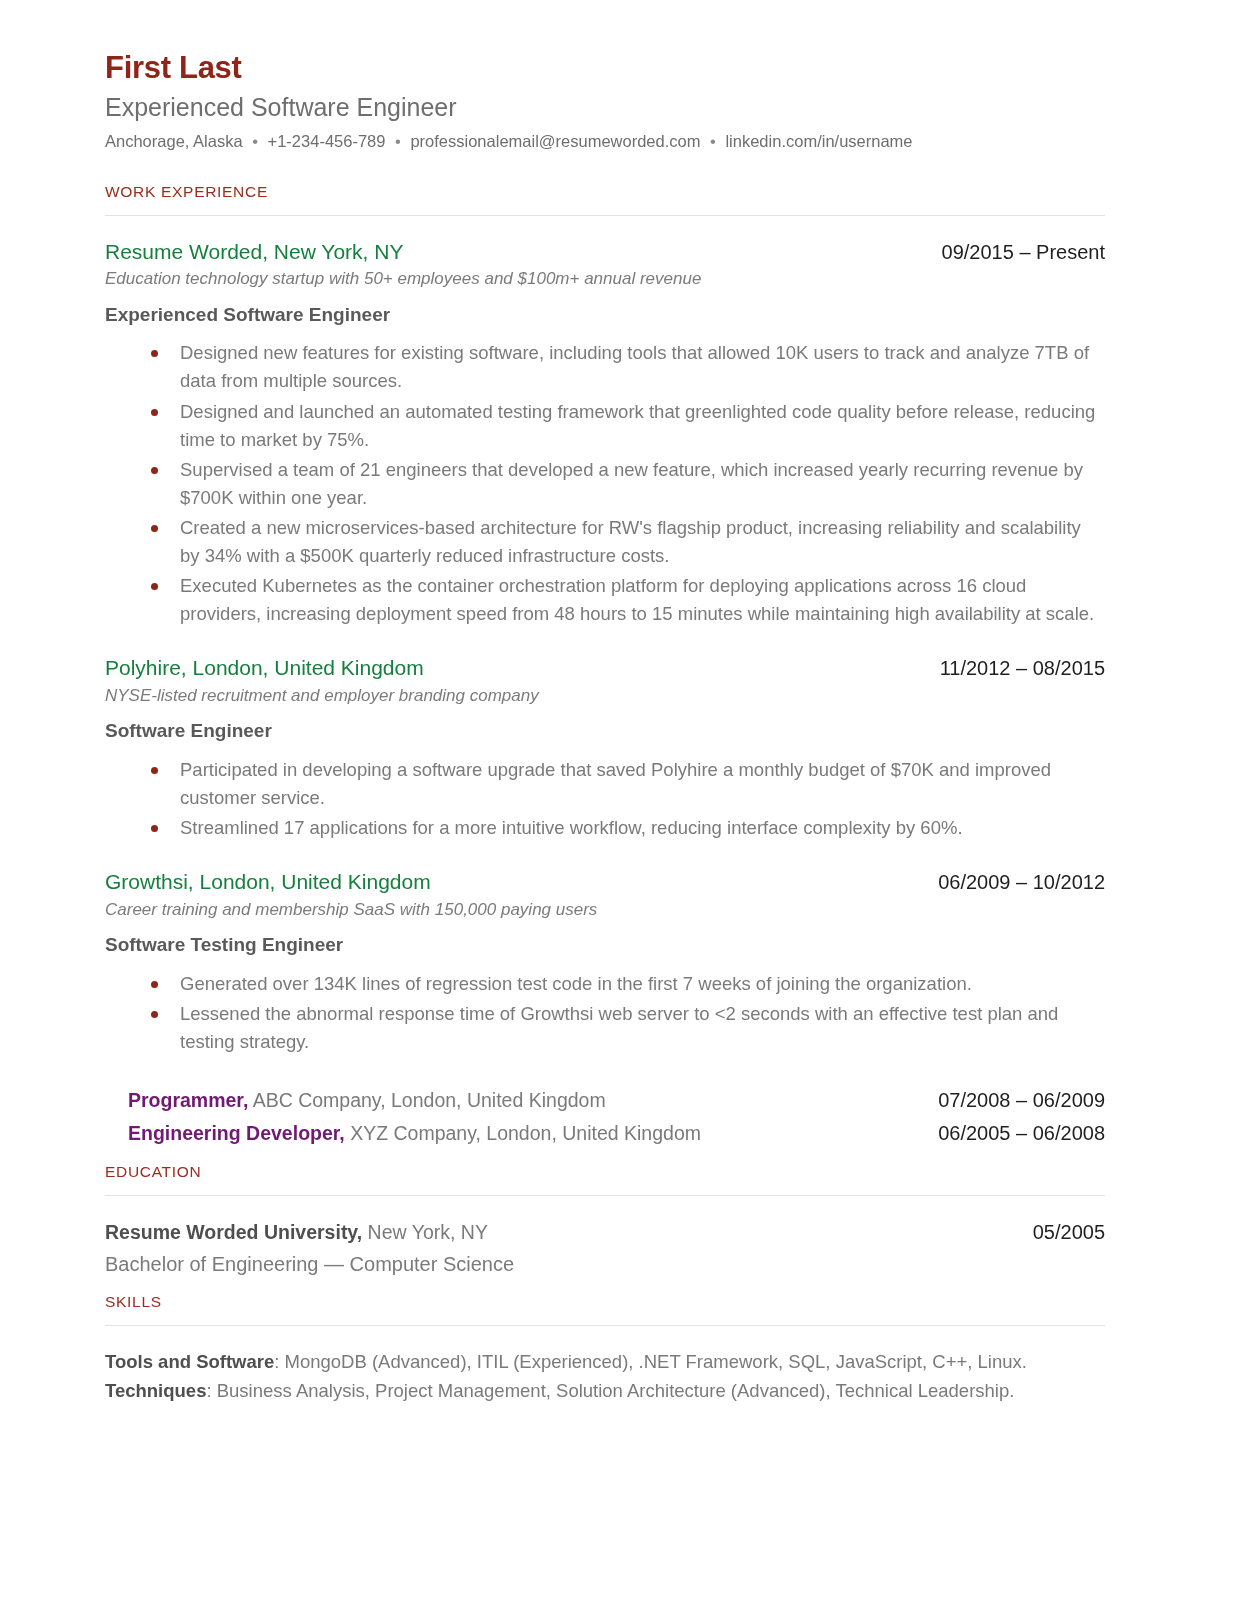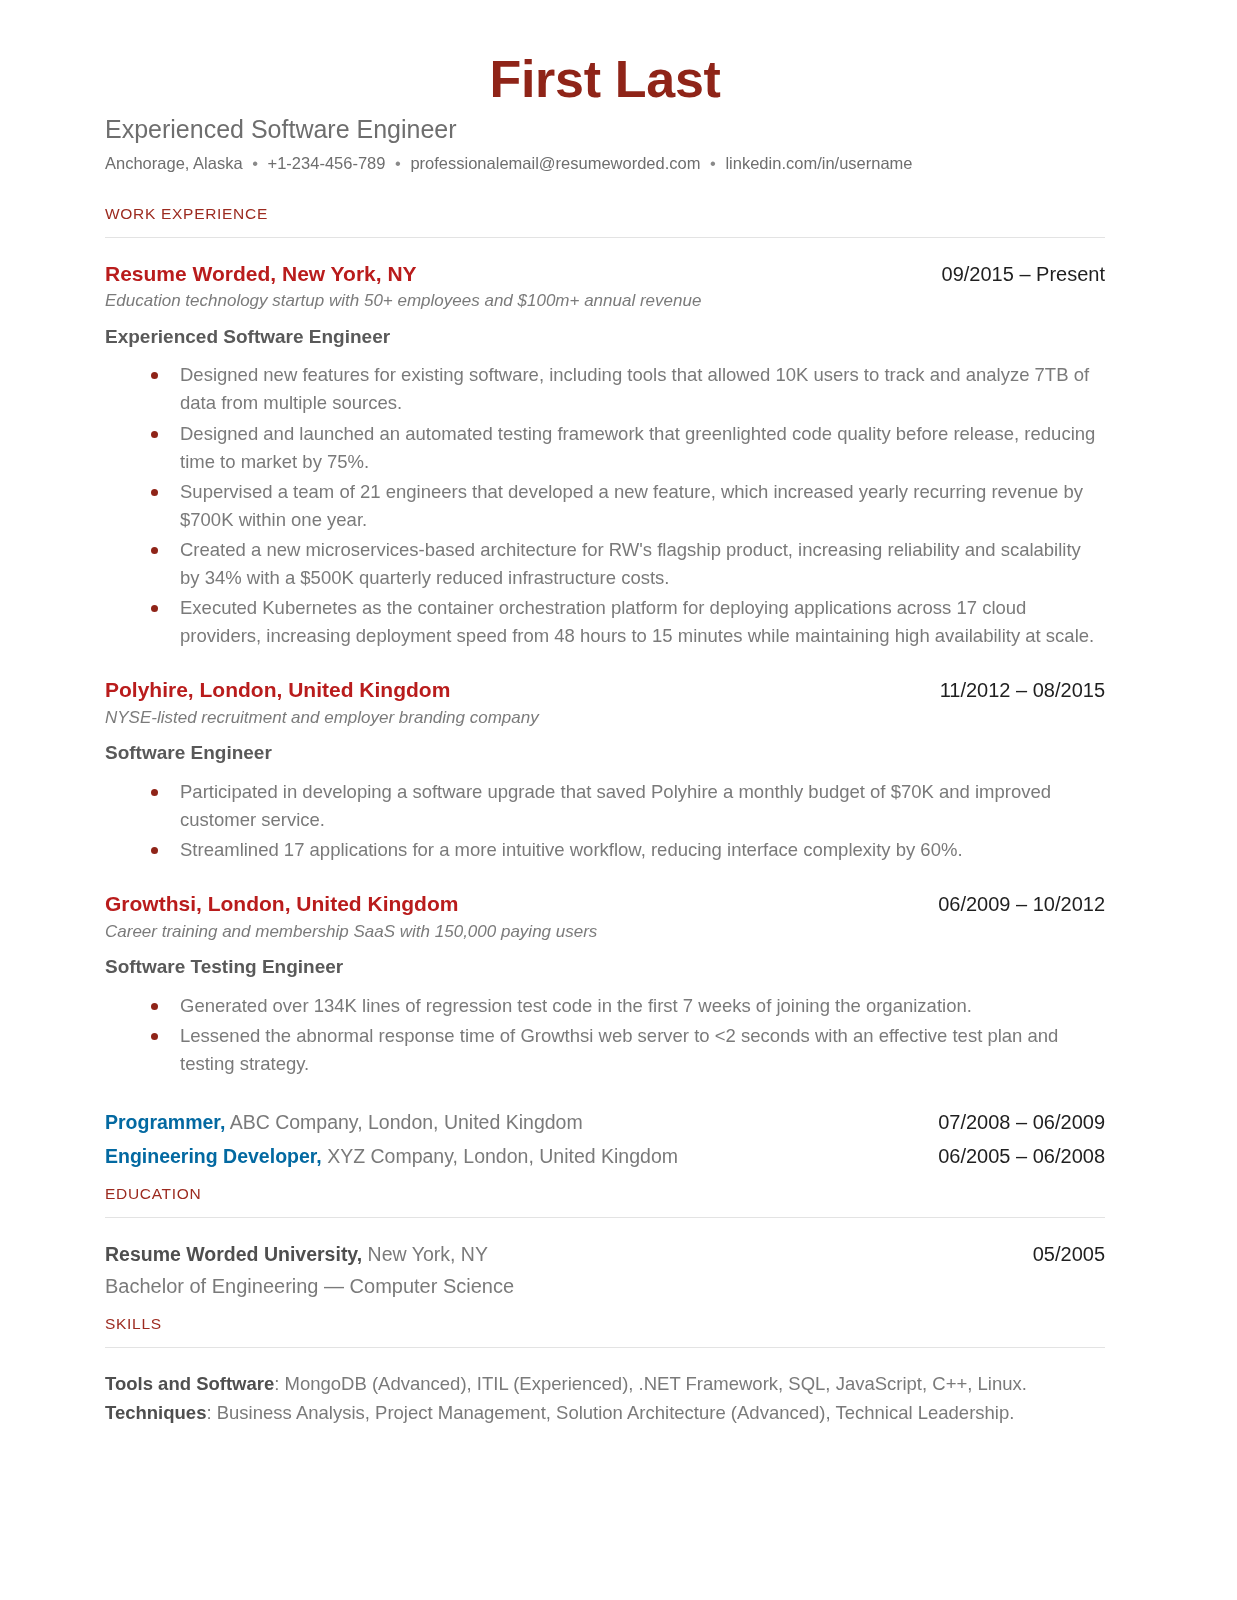--- a/index.html
+++ b/index.html
@@ -17,27 +17,26 @@
     width: 1237px;
     min-height: 1600px;
     box-sizing: border-box;
     padding: 52px 132px 40px 105px;
     background: #ffffff;
     position: relative;
   }
 
   
   .name {
-    font-size: 52px;
+    font-size: 31px;
     font-weight: bold;
     color: #8f2418;
     letter-spacing: -0.3px;
     line-height: 1.05;
     margin: 0 0 8px 0;
-    text-align: center;
   }
   .headline {
     font-size: 25px;
     font-weight: 400;
     color: #6e6e6e;
     line-height: 1.15;
     margin: 0 0 10px 0;
   }
   .contact {
     font-size: 16.5px;
@@ -78,22 +77,22 @@
   .job:last-child { margin-bottom: 0; }
 
   .job-row {
     display: flex;
     align-items: baseline;
     justify-content: space-between;
     gap: 20px;
   }
   .company {
     font-size: 21px;
-    font-weight: 700;
-    color: #b91c1c;
+    font-weight: 400;
+    color: #15803d;
     line-height: 1.3;
   }
   .dates {
     font-size: 20px;
     font-weight: 400;
     color: #1f1f1f;
     white-space: nowrap;
     text-align: right;
     flex: 0 0 auto;
   }
@@ -146,21 +145,22 @@
     margin-top: 4px;
   }
   .role-row:first-child { margin-top: 0; }
   .role-left {
     font-size: 19.5px;
     color: #7a7a7a;
     line-height: 1.5;
   }
   .role-left b {
     font-weight: bold;
-    color: #0369a1;
+    color: #701a75;
+    margin-left: 23px;
   }
   .compact-group { margin-top: 30px; }
 
   
   .edu-row {
     display: flex;
     align-items: baseline;
     justify-content: space-between;
     gap: 38px;
   }
@@ -222,21 +222,21 @@
           <div class="company">Resume Worded, New York, NY</div>
           <div class="dates">09/2015 – Present</div>
         </div>
         <div class="blurb">Education technology startup with 50+ employees and $100m+ annual revenue</div>
         <div class="jobtitle">Experienced Software Engineer</div>
         <ul class="bullets">
           <li>Designed new features for existing software, including tools that allowed 10K users to track and analyze 7TB of data from multiple sources.</li>
           <li>Designed and launched an automated testing framework that greenlighted code quality before release, reducing time to market by 75%.</li>
           <li>Supervised a team of 21 engineers that developed a new feature, which increased yearly recurring revenue by $700K within one year.</li>
           <li>Created a new microservices-based architecture for RW's flagship product, increasing reliability and scalability by 34% with a $500K quarterly reduced infrastructure costs.</li>
-          <li>Executed Kubernetes as the container orchestration platform for deploying applications across 17 cloud providers, increasing deployment speed from 48 hours to 15 minutes while maintaining high availability at scale.</li>
+          <li>Executed Kubernetes as the container orchestration platform for deploying applications across 16 cloud providers, increasing deployment speed from 48 hours to 15 minutes while maintaining high availability at scale.</li>
         </ul>
       </div>
 
       <div class="job">
         <div class="job-row">
           <div class="company">Polyhire, London, United Kingdom</div>
           <div class="dates">11/2012 – 08/2015</div>
         </div>
         <div class="blurb">NYSE-listed recruitment and employer branding company</div>
         <div class="jobtitle">Software Engineer</div>

